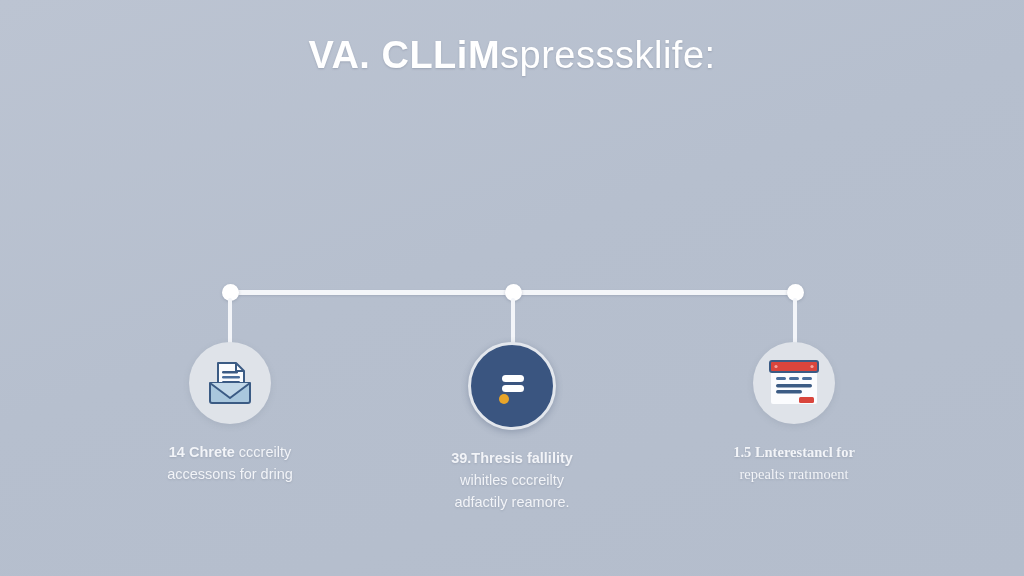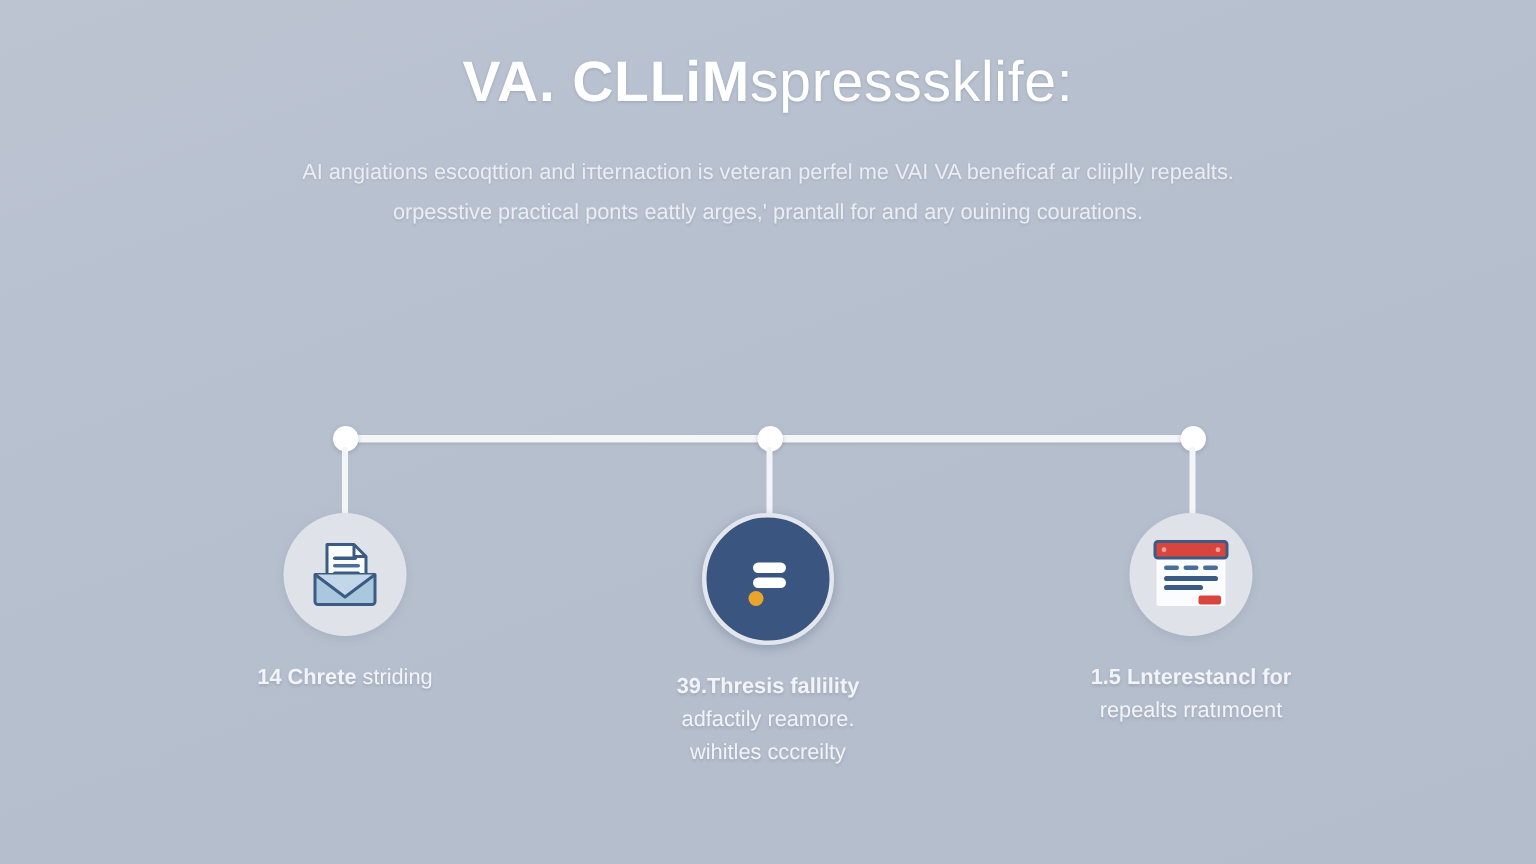--- a/index.html
+++ b/index.html
@@ -138,24 +138,20 @@
 </style>
 </head>
 <body>
 
 <div class="canvas">
 
   <div class="header">
     <div class="title">
       <span class="t-strong">VA. CLLiM</span><span class="t-light">spresssklife:</span>
     </div>
-    <div class="subtitle">
-      <span class="sub-line">AI angiations escoqttion and iтternaction is veteran perfel me VAI VA beneficaf ar cliiplly repealts.</span>
-      <span class="sub-line">orpesstive practical ponts eattly arges,' prantall for and ary ouining courations.</span>
-    </div>
   </div>
 
   <div class="timeline">
     <div class="timeline-rail"></div>
 
     <div class="node" style="left:0%;"></div>
     <div class="stem" style="left:0%;"></div>
 
     <div class="node" style="left:50%;"></div>
     <div class="stem" style="left:50%;"></div>
@@ -178,43 +174,44 @@
             <rect x="18" y="24" width="18" height="2.4" rx="1.2" fill="#3b5b84"></rect>
             <rect x="18" y="29" width="11" height="2.4" rx="1.2" fill="#4a6e9c"></rect>
 
             <path d="M6 26 h40 v18 a2 2 0 0 1 -2 2 H8 a2 2 0 0 1 -2 -2 Z" fill="#a9c7dd" stroke="#3b5b84" stroke-width="2" stroke-linejoin="round"></path>
 
             <path d="M6 26 L26 41 L46 26" fill="#c2d8e8" stroke="#3b5b84" stroke-width="2" stroke-linejoin="round"></path>
           </svg>
         </span>
       </div>
       <div class="caption">
-        <span class="cap-line"><span class="cap-lead">14 Chrete</span><span> striding</span></span>
+        <span class="cap-line"><span class="cap-lead">14 Chrete</span><span> cccreilty</span></span>
+        <span class="cap-line">accessons for dring</span>
         <span class="cap-line"></span>
       </div>
     </div>
 
     <div class="step" style="left:512px;">
       <div class="disc disc-filled">
         <span>
           <svg width="46" height="46" viewBox="0 0 46 46" aria-hidden="true">
             <rect x="13" y="12" width="22" height="7" rx="3.5" fill="#ffffff"></rect>
             <rect x="13" y="22" width="22" height="7" rx="3.5" fill="#ffffff"></rect>
             <circle cx="15" cy="36" r="5" fill="#e8a52a"></circle>
           </svg>
         </span>
       </div>
       <div class="caption">
         <span class="cap-line"><span class="cap-lead">39.Thresis fallility</span><span></span></span>
+        <span class="cap-line">wihitles cccreilty</span>
         <span class="cap-line">adfactily reamore.</span>
-        <span class="cap-line">wihitles cccreilty</span>
-      </div>
-    </div>
-
-    <div class="step" style="left:794px;">
+      </div>
+    </div>
+
+    <div class="step" style="left:794px;font-family:Liberation Serif, serif;">
       <div class="disc">
         <span>
           <svg width="56" height="50" viewBox="0 0 56 50" aria-hidden="true">
 
             <rect x="5" y="4" width="46" height="42" rx="2" fill="#fbfcfe"></rect>
 
             <rect x="4" y="3" width="48" height="11" rx="2" fill="#d9453c" stroke="#3b5b84" stroke-width="2"></rect>
             <circle cx="10" cy="8.5" r="1.6" fill="#f2a39e"></circle>
             <circle cx="46" cy="8.5" r="1.6" fill="#f2a39e"></circle>
 

